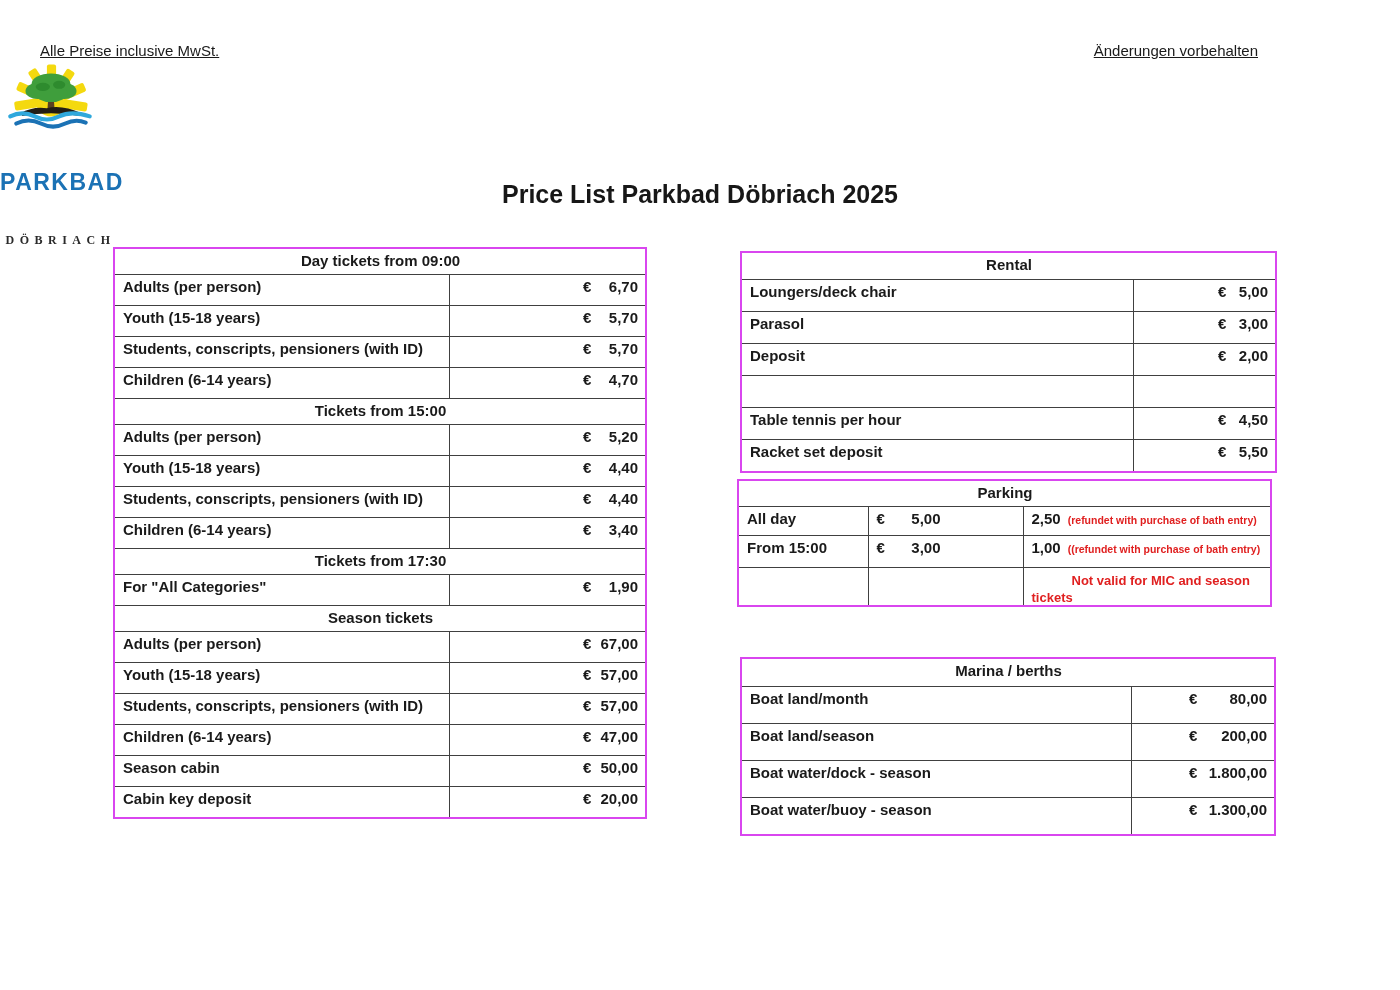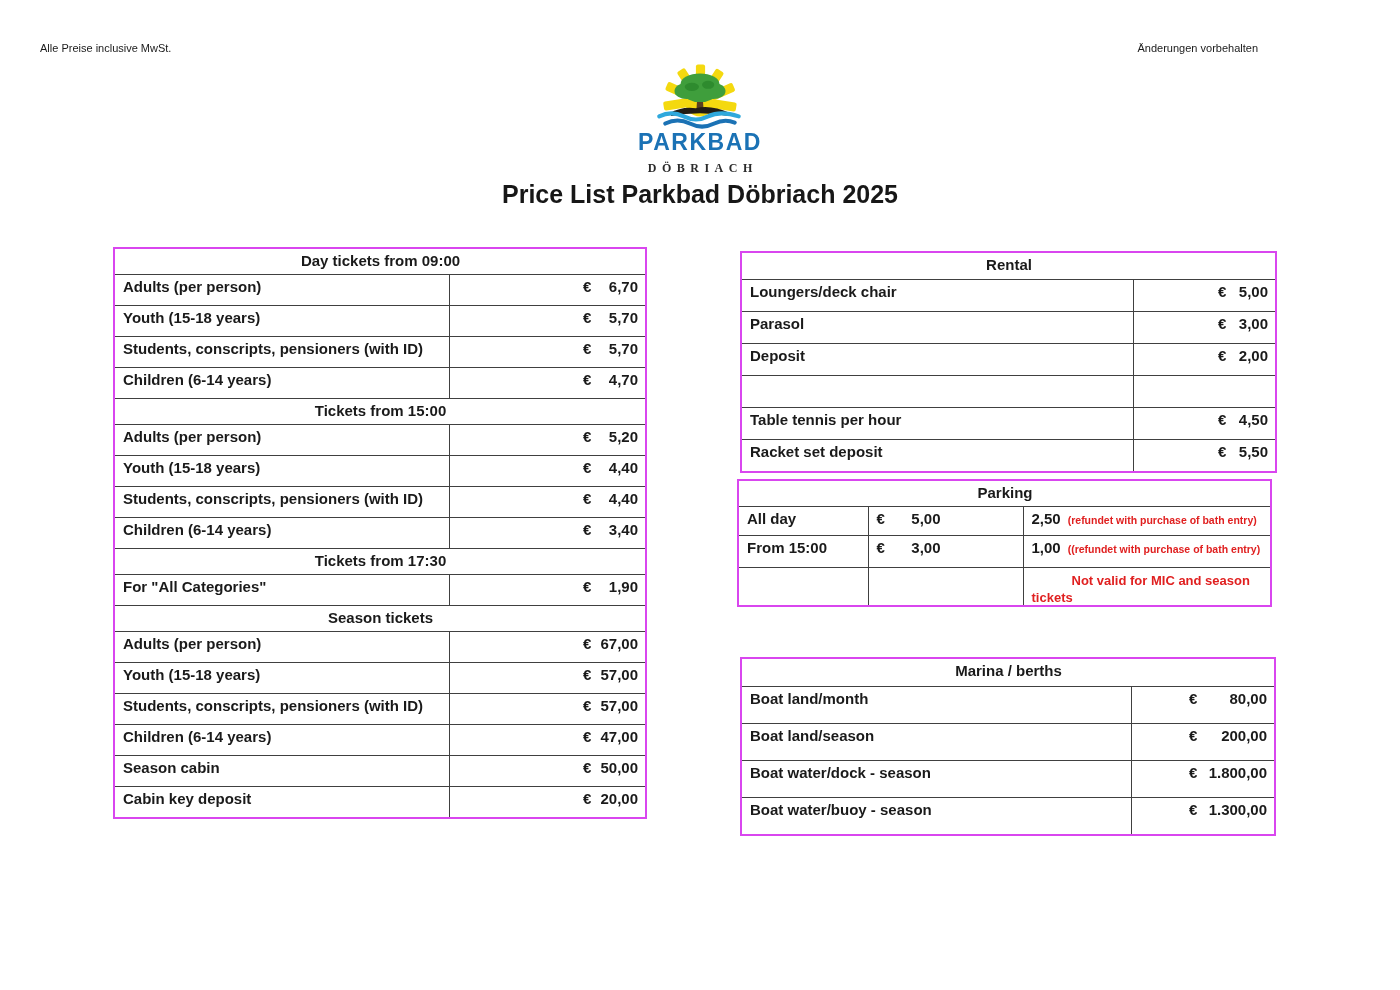--- a/index.html
+++ b/index.html
@@ -1,29 +1,29 @@
 <!DOCTYPE html>
 <html><head>
 <meta charset="utf-8">
 <style>
   html,body{margin:0;padding:0;}
   body{
     width:1400px;height:990px;background:#ffffff;position:relative;
     font-family:"Liberation Sans",sans-serif;color:#1a1a1a;overflow:hidden;
   }
-  .note{position:absolute;top:42px;font-size:11px;color:#1a1a1a;}
+  .note{position:absolute;top:42px;font-size:15px;color:#1a1a1a;text-decoration:underline;}
   .note-left{left:40px;}
   .note-right{right:142px;}
 
   
-  .logo{position:absolute;top:62px;left:0;width:100%;display:flex;flex-direction:column;align-items:center;}
+  .logo{position:absolute;top:62px;left:0;width:100%;display:flex;flex-direction:column;align-items:flex-start;gap:40px;}
   .logo svg{width:102px;height:68px;display:block;}
   .brand{font-size:23px;font-weight:bold;color:#1b72b5;letter-spacing:1.5px;line-height:1.0;margin-top:1px;}
   .city{font-family:"Liberation Serif",serif;font-size:12px;font-weight:bold;color:#2b2b2b;
-        letter-spacing:5.5px;padding-left:5.5px;margin-top:8px;line-height:1.0;}
+        letter-spacing:5.5px;padding-left:5.5px;margin-top:0;line-height:1.0;}
 
   .title{position:absolute;top:180px;left:0;width:100%;text-align:center;
          font-size:25px;font-weight:bold;color:#171717;}
 
   
   .wrap{position:absolute;}
   .tickets-wrap{left:113px;top:247px;width:532px;}
   .rental-wrap{left:740px;top:251px;width:535px;}
   .parking-wrap{left:737px;top:479px;width:533px;}
   .marina-wrap{left:740px;top:657px;width:534px;}

